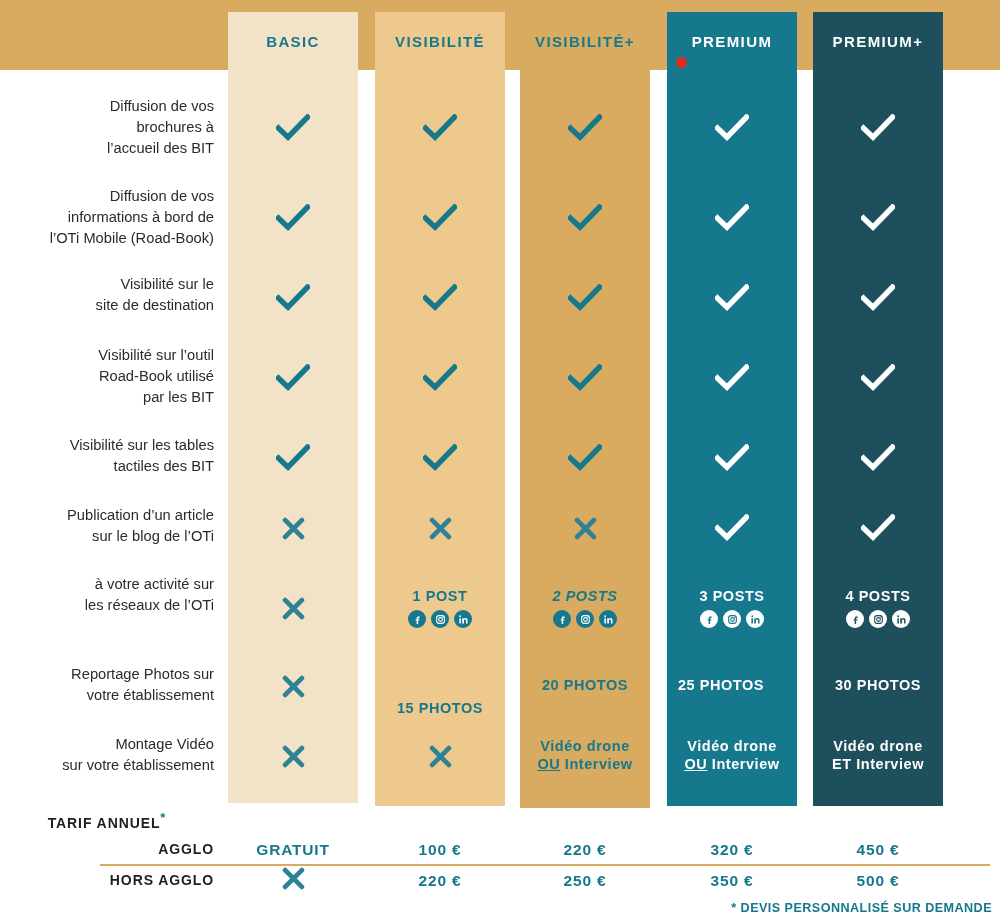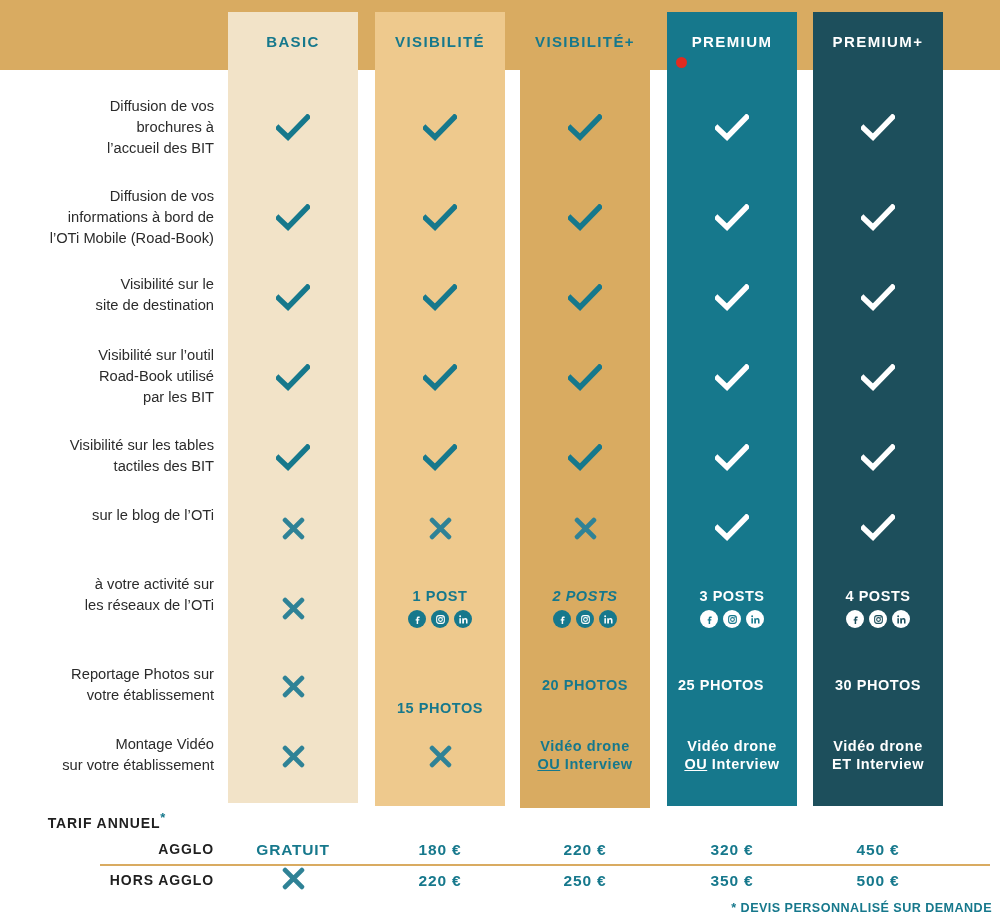--- a/index.html
+++ b/index.html
@@ -173,20 +173,21 @@
     <div class="row-label" style="top: 345px;">
       <div>Visibilité sur l’outil</div>
       <div>Road-Book utilisé</div>
       <div>par les BIT</div>
     </div>
     <div class="row-label" style="top: 435px;">
       <div>Visibilité sur les tables</div>
       <div>tactiles des BIT</div>
     </div>
     <div class="row-label" style="top: 505px;">
+      <div>Publication d’un article</div>
       <div>sur le blog de l’OTi</div>
     </div>
     <div class="row-label" style="top: 574px;">
       <div>à votre activité sur</div>
       <div>les réseaux de l’OTi</div>
     </div>
     <div class="row-label" style="top: 664px;">
       <div>Reportage Photos sur</div>
       <div>votre établissement</div>
     </div>
@@ -575,21 +576,21 @@
     </div>
   </div>
 
 <div id="tarif-label">
   <span>TARIF ANNUEL</span><span class="star">*</span>
 </div>
 
 <div id="pricing-layer">
     <div class="price-row-label" style="top: 841px;">AGGLO</div>
     <div class="price-cell" style="left: 228px; top: 841px;">GRATUIT</div>
-    <div class="price-cell" style="left: 375px; top: 841px;">180 €</div>
+    <div class="price-cell" style="left: 375px; top: 841px;">100 €</div>
     <div class="price-cell" style="left: 520px; top: 841px;">220 €</div>
     <div class="price-cell" style="left: 667px; top: 841px;">320 €</div>
     <div class="price-cell" style="left: 813px; top: 841px;">450 €</div>
     <div class="price-row-label" style="top: 872px;">HORS AGGLO</div>
     <div class="price-cell" style="left: 228px; top: 867px;"><svg width="23" height="23" viewBox="0 0 22 22">
         <path d="M3 3 L19 19 M19 3 L3 19" fill="none" stroke="#2f8296" stroke-width="4.6" stroke-linecap="round"></path>
       </svg></div>
     <div class="price-cell" style="left: 375px; top: 872px;">220 €</div>
     <div class="price-cell" style="left: 520px; top: 872px;">250 €</div>
     <div class="price-cell" style="left: 667px; top: 872px;">350 €</div>

